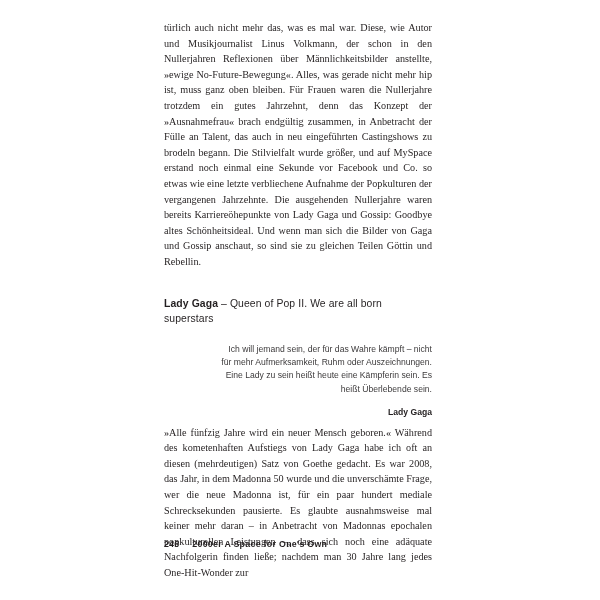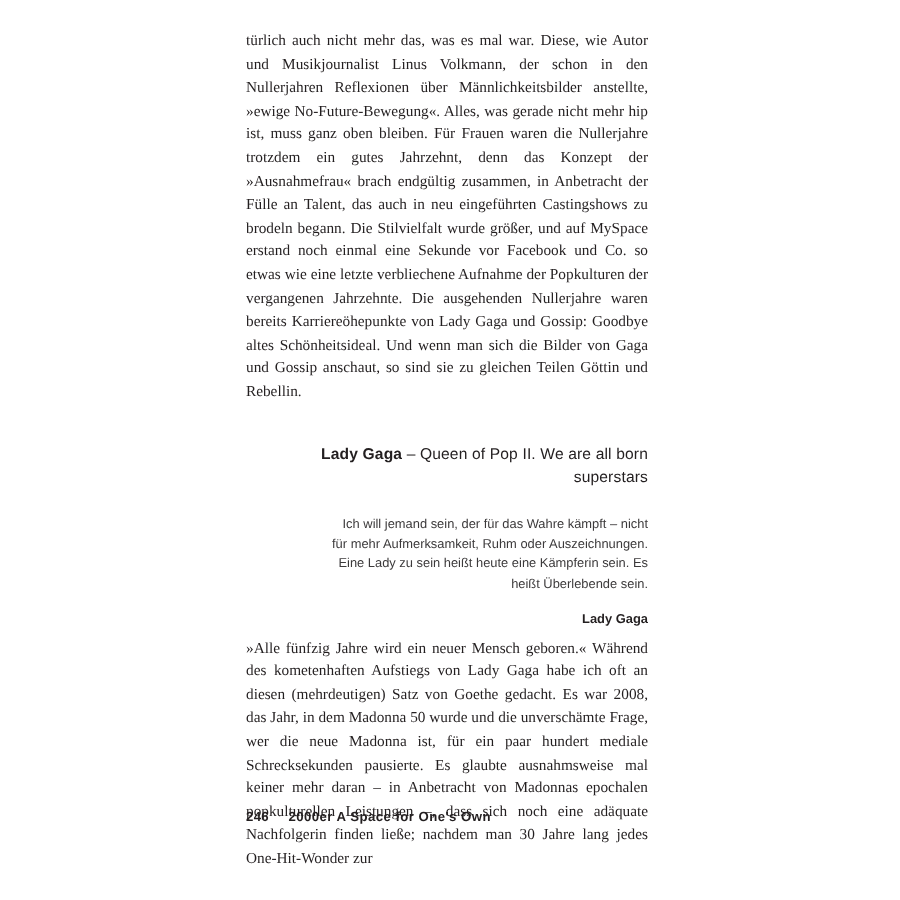--- a/index.html
+++ b/index.html
@@ -41,21 +41,20 @@
     text-indent: 0;
   }
   .section-head {
     margin-top: 26px;
     margin-bottom: 0;
     font-family: "Liberation Sans", sans-serif;
     font-size: 10.4px;
     line-height: 15px;
     color: #231f20;
     letter-spacing: 0.1px;
-    text-align: right;
   }
   .section-head .name {
     font-weight: bold;
   }
   .quote-block {
     margin-top: 17px;
     margin-left: 52px;
     text-align: right;
     font-family: "Liberation Sans", sans-serif;
     font-size: 8.6px;

